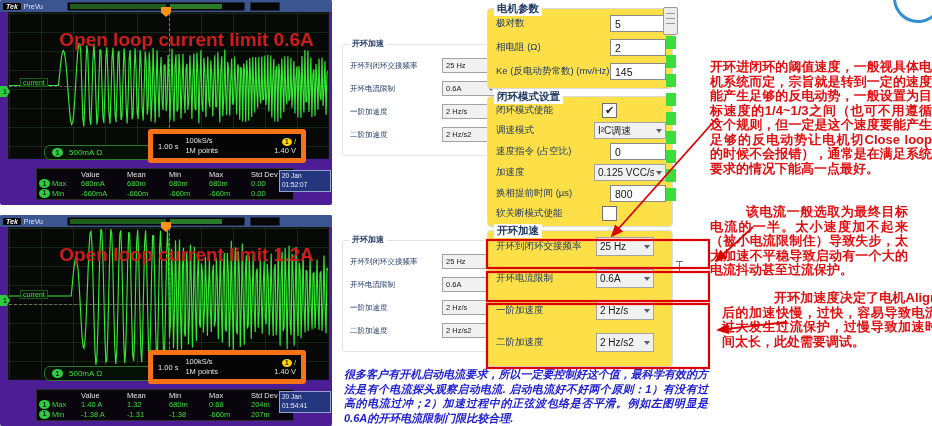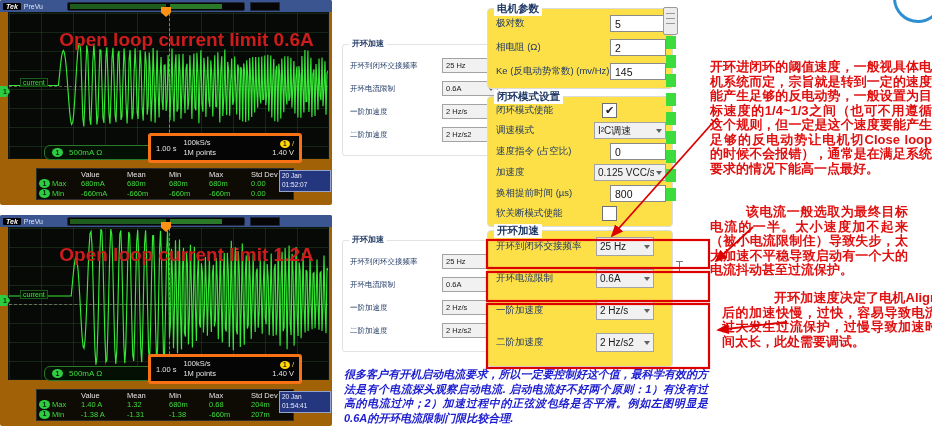--- a/index.html
+++ b/index.html
@@ -1,19 +1,19 @@
 <!DOCTYPE html>
 <html><head>
 <meta charset="utf-8">
 <style>
   html,body{margin:0;padding:0;background:#fff;font-family:"Liberation Sans","DejaVu Sans",sans-serif;}
   #app{position:relative;width:932px;height:426px;background:#fff;overflow:hidden;}
 
   
-  .scope{position:absolute;left:0;width:332px;background:#a16207;border-radius:2px;overflow:hidden;}
+  .scope{position:absolute;left:0;width:332px;background:#4c1d95;border-radius:2px;overflow:hidden;}
   #scope-0{top:0;height:205px;}
   #scope-1{top:215px;height:211px;}
   .topbar{position:absolute;top:0;left:0;right:0;height:12px;background:#3b5591;display:flex;align-items:center;padding:0 3px;z-index:6;}
   .tek{background:#000;color:#fff;font-size:7px;font-style:italic;font-weight:bold;padding:0 3px;border-radius:1px;}
   .prevu{color:#dde5f5;font-size:7px;margin-left:3px;}
   .acqbar{position:relative;margin-left:24px;width:176px;height:7px;background:#060606;border:1px solid #20283f;border-radius:2px;}
   .acqseg{position:absolute;top:1px;bottom:1px;background:#1e5c1e;}
   .acqchip{width:28px;height:7px;background:#060606;margin-left:5px;border:1px solid #20283f;}
   .trigT{position:absolute;left:50%;top:7px;width:10px;height:10px;background:#ff9214;transform:translateX(-50%);clip-path:polygon(0 0,100% 0,100% 55%,50% 100%,0 55%);z-index:7;}
   .screen{position:absolute;left:8px;right:3px;top:12px;bottom:46px;background:#070907;border:1px solid #0d130d;
@@ -23,21 +23,21 @@
   .crossv{position:absolute;left:50%;top:0;bottom:0;border-left:1px dashed rgba(230,230,190,.5);}
   .crossh{position:absolute;top:50%;left:0;right:0;border-top:1px dashed rgba(230,230,190,.4);}
   .wave{position:absolute;inset:0;width:100%;height:100%;z-index:2;}
   .wave path{fill:none;stroke:#35e835;stroke-width:1.15;}
   .scope-title{position:absolute;top:16px;left:40px;right:4px;text-align:center;font-size:19px;font-weight:bold;color:#cd1c1c;white-space:nowrap;z-index:3;}
   .ch-arrow{position:absolute;left:0;width:10px;height:11px;background:#2ecc40;color:#03300a;font-size:7px;font-weight:bold;display:flex;align-items:center;justify-content:center;clip-path:polygon(0 0,65% 0,100% 50%,65% 100%,0 100%);z-index:6;}
   .ch-tag{position:absolute;left:11px;font-size:7px;color:#3ddc3d;background:rgba(2,18,2,.75);border:1px solid #1c5a1c;padding:0 2px;z-index:3;}
   .readout{position:absolute;left:44px;bottom:45px;width:188px;height:13px;background:#041004;border:1px solid #2a7a2a;border-radius:6px;display:flex;align-items:center;gap:6px;padding:0 7px;z-index:4;margin-top:9px;}
   .gbadge{background:#2ecc40;color:#02220a;font-size:7px;font-weight:bold;width:11px;height:9px;border-radius:50%;display:flex;align-items:center;justify-content:center;flex:none;}
   .readout-text{color:#3ddc3d;font-size:8px;white-space:nowrap;}
-  .tbox{position:absolute;left:148px;bottom:42px;width:138px;height:24px;background:#050505;border:3px solid #f97316;border-radius:3px;display:flex;align-items:center;gap:7px;padding:0 5px;font-size:7.5px;color:#e3e3e3;z-index:5;}
+  .tbox{position:absolute;left:148px;bottom:42px;width:138px;height:24px;background:#050505;border:5px solid #f97316;border-radius:3px;display:flex;align-items:center;gap:7px;padding:0 5px;font-size:7.5px;color:#e3e3e3;z-index:5;}
   .tbox .col2{display:flex;flex-direction:column;line-height:1.3;}
   .tbox .col3{display:flex;flex-direction:column;align-items:flex-end;line-height:1.2;margin-left:auto;}
   .tbox .trigrow{display:flex;align-items:center;gap:2px;}
   .ybadge{background:#ffd60a;color:#332200;font-size:6.5px;font-weight:bold;width:10px;height:8px;border-radius:50%;display:flex;align-items:center;justify-content:center;}
   .slope{color:#ffd60a;font-size:7.5px;}
   .mtable{position:absolute;left:36px;bottom:5px;width:252px;background:rgba(4,4,4,.94);border:1px solid #2e2e2e;display:grid;grid-template-columns:42px 46px 42px 40px 42px 38px;padding:1px 2px;font-size:7.5px;line-height:1.25;z-index:4;}
   .mtable .hd{color:#e2e2e2;}
   .mtable .gv{color:#3ddc3d;}
   .rowlab{display:flex;align-items:center;gap:2px;color:#3ddc3d;}
   .dt{position:absolute;right:1px;bottom:13px;width:46px;background:#24367e;border:1px solid #93a3cc;color:#eef;font-size:6.5px;line-height:1.35;padding:1px 2px;z-index:6;}

